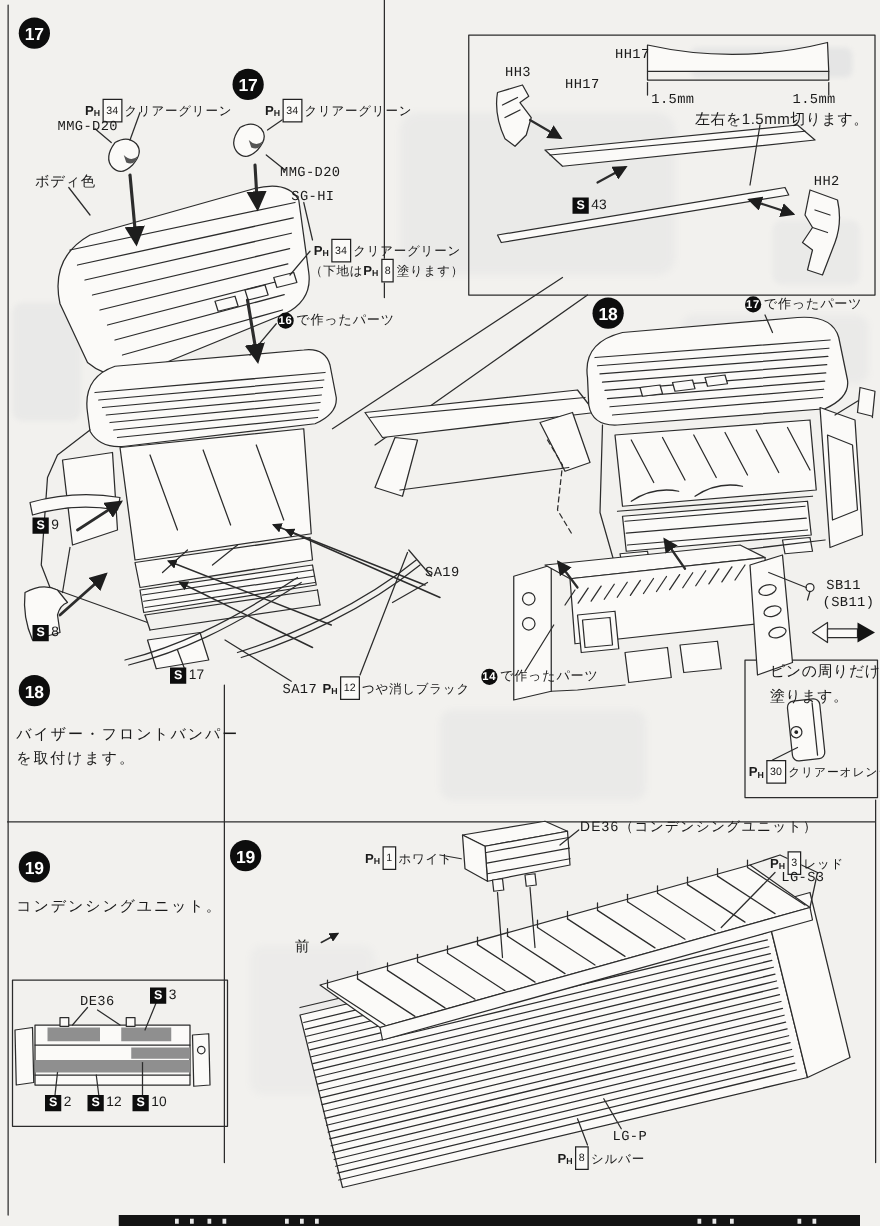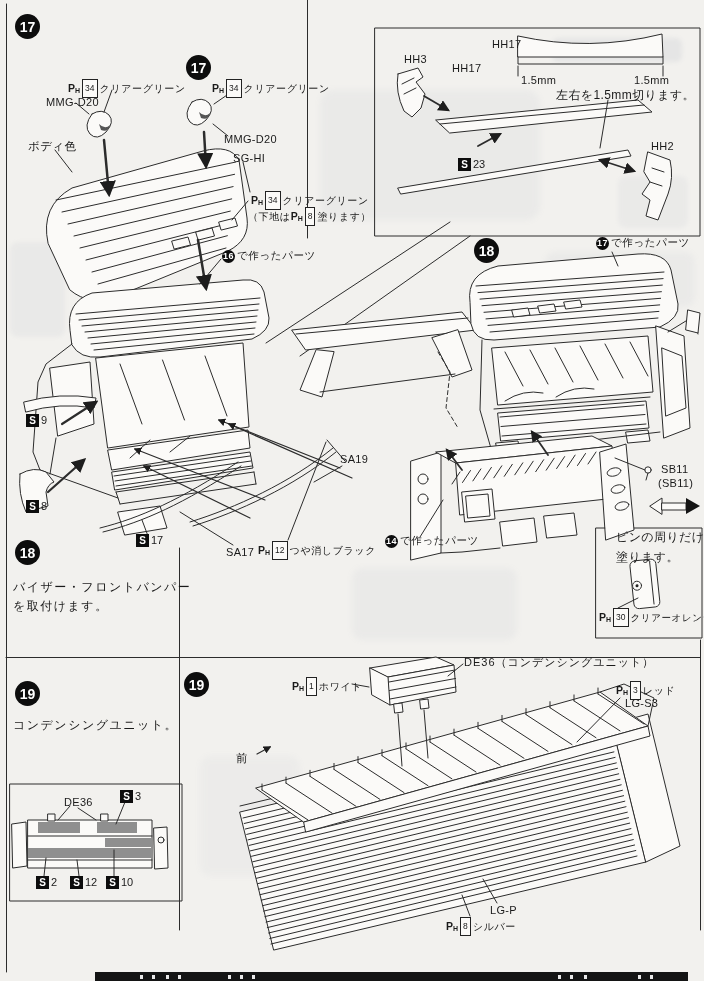--- a/index.html
+++ b/index.html
@@ -5,21 +5,21 @@
   html,body{margin:0;padding:0;background:#d8d8d8;}
   #page{position:relative;width:704px;height:981px;background:#f2f1ee;overflow:hidden;
         font-family:"Liberation Sans","DejaVu Sans",sans-serif;color:#1a1a1a;}
   #art{position:absolute;left:0;top:0;}
   #art *{vector-effect:non-scaling-stroke;}
   .ln{stroke:#2c2c2c;stroke-width:1;fill:none;stroke-linecap:round;stroke-linejoin:round;}
   .wh{fill:#fbfaf8;}
   .lbl{position:absolute;font-size:11px;letter-spacing:.4px;line-height:1.5;white-space:nowrap;}
   .jp{font-size:11.5px;}
   .title{font-size:12px;letter-spacing:1.5px;width:192px;white-space:normal;line-height:1.55;}
-  .code{font-size:11px;letter-spacing:.3px;}
+  .code{font-size:11px;letter-spacing:.3px;font-family:Liberation Mono, monospace;}
   .small{font-size:12px;}
   .stepnum{position:absolute;width:25px;height:25px;border-radius:50%;background:#0d0d0d;color:#fff;
            font-weight:bold;font-size:14px;display:flex;align-items:center;justify-content:center;}
   .paint{position:absolute;font-size:10px;white-space:nowrap;}
   .pp{font-weight:bold;font-size:10.5px;}
   .ph{font-size:7px;vertical-align:-1px;font-weight:bold;}
   .pnum{display:inline-block;border:1px solid #222;font-size:8.5px;line-height:1;padding:4px 2px;margin:0 2px;vertical-align:1px;background:#fbfaf8;}
   .pname{font-size:10px;letter-spacing:.6px;}
   .schip{position:absolute;font-size:11px;display:flex;align-items:flex-start;gap:2px;}
   .sbox{display:inline-flex;width:13px;height:13px;background:#0d0d0d;color:#fff;font-size:10px;
@@ -430,21 +430,21 @@
     </div>
 
 <div class="lbl code" style="left:492px;top:36px">HH17</div>
 <div class="lbl code" style="left:404px;top:51px">HH3</div>
 <div class="lbl code" style="left:452px;top:60px">HH17</div>
 <div class="lbl code" style="left:521px;top:72px">1.5mm</div>
 <div class="lbl code" style="left:634px;top:72px">1.5mm</div>
 <div class="lbl small" style="left:556px;top:86px">左右を1.5mm切ります。</div>
 <div class="schip" style="left:458px;top:158px">
       <span class="sbox">S</span>
-      <span>23</span>
+      <span>43</span>
     </div>
 <div class="lbl code" style="left:651px;top:138px">HH2</div>
 
 <div class="stepnum" style="left:474px;top:238px">18</div>
 <div class="made" style="left:596px;top:236px">
       <span class="mcirc">17</span>
       <span>で作ったパーツ</span>
     </div>
 
 <div class="schip" style="left:26px;top:414px">

